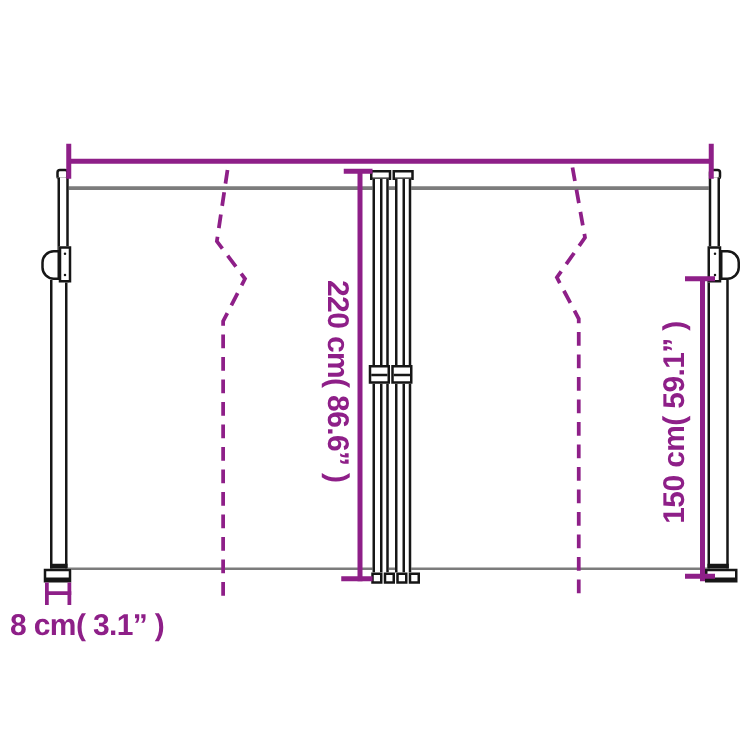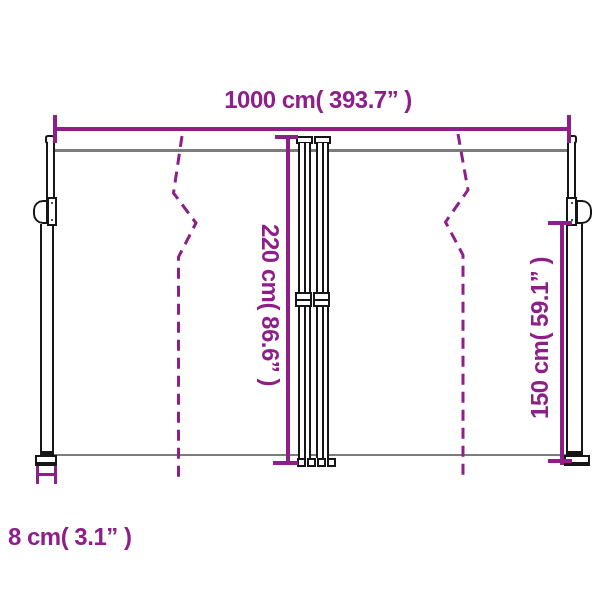--- a/index.html
+++ b/index.html
@@ -86,30 +86,29 @@
     <div class="connbar"></div>
   </div>
   <div class="frame z3" style="left:297px;top:458px;width:9px;height:9px;"></div>
   <div class="frame z3" style="left:307px;top:458px;width:9px;height:9px;"></div>
   <div class="frame z3" style="left:317px;top:458px;width:9px;height:9px;"></div>
   <div class="frame z3" style="left:327px;top:458px;width:9px;height:9px;"></div>
 
   <div class="dim z4" style="left:55px;top:127px;width:514px;height:4px;"></div>
   <div class="dim z4" style="left:53px;top:115px;width:4px;height:28px;"></div>
   <div class="dim z4" style="left:567px;top:115px;width:4px;height:28px;"></div>
-  <div class="dimlabel center-h z5" style="left:318px;top:87px;">1000 cm( 393.7” )</div>
 
   <div class="dim z4" style="left:286px;top:137px;width:4px;height:328px;"></div>
   <div class="dim z4" style="left:275px;top:135px;width:23px;height:4px;"></div>
   <div class="dim z4" style="left:273px;top:461px;width:25px;height:4px;"></div>
   <div class="dimlabel rot-cw z5" style="left:270px;top:305px;">220 cm( 86.6” )</div>
 
   <div class="dim z4" style="left:560px;top:223px;width:4px;height:242px;"></div>
   <div class="dim z4" style="left:548px;top:221px;width:24px;height:4px;"></div>
   <div class="dim z4" style="left:548px;top:459px;width:24px;height:4px;"></div>
   <div class="dimlabel rot-ccw z5" style="left:540px;top:338px;">150 cm( 59.1” )</div>
 
   <div class="dim z4" style="left:36px;top:466px;width:3px;height:18px;"></div>
   <div class="dim z4" style="left:54px;top:466px;width:3px;height:18px;"></div>
   <div class="dim z4" style="left:36px;top:473px;width:21px;height:3px;"></div>
-  <div class="dimlabel z5" style="left:8px;top:488px;margin-top:36px;">8 cm( 3.1” )</div>
+  <div class="dimlabel z5" style="left:8px;top:488px;">8 cm( 3.1” )</div>
 
 </div>
 
 </body></html>

